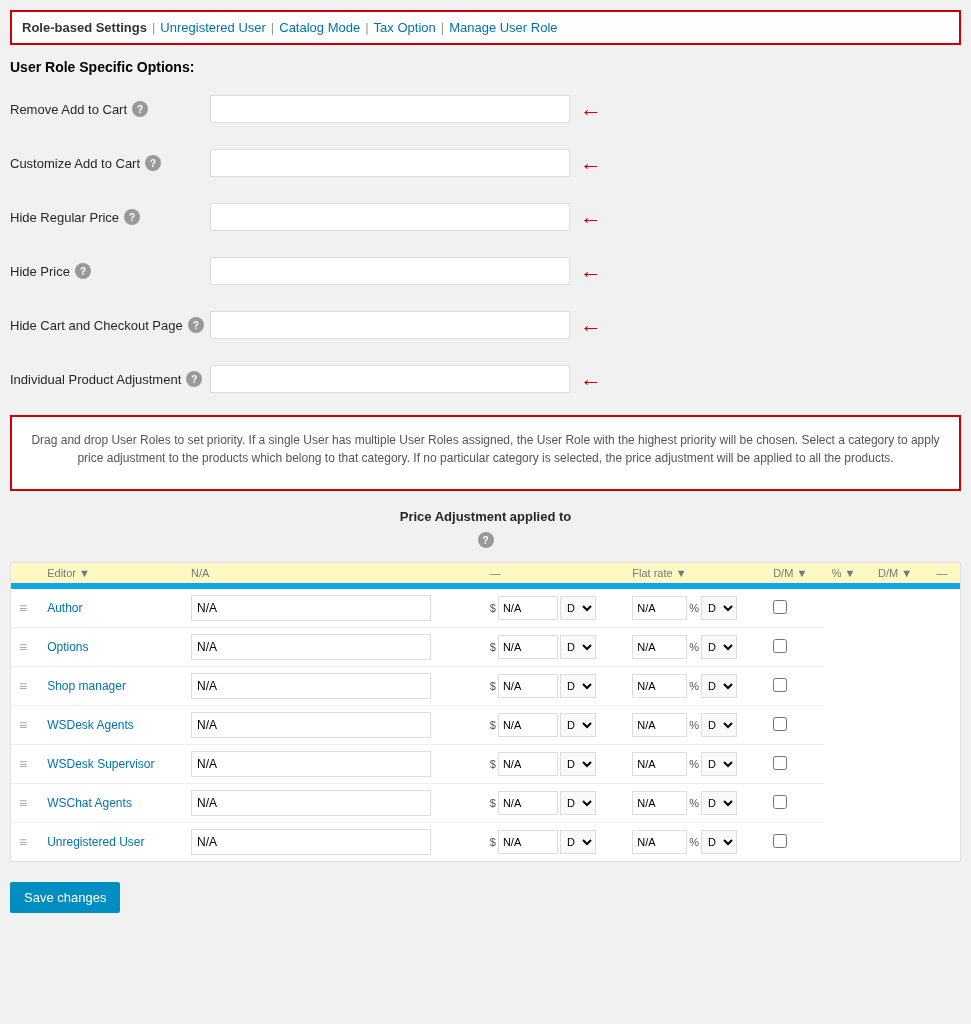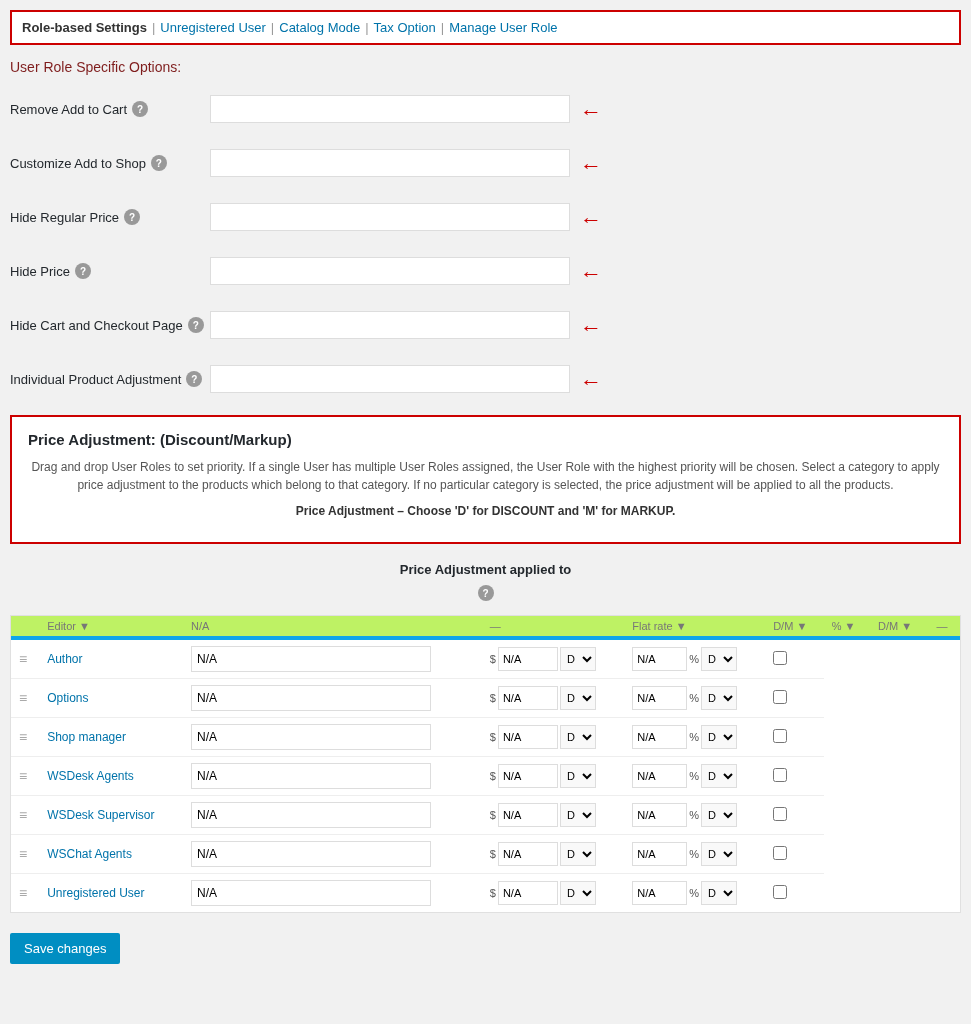--- a/index.html
+++ b/index.html
@@ -28,23 +28,23 @@
       color: #333;
       font-weight: bold;
       text-decoration: none;
     }
     .nav-separator {
       color: #999;
       margin: 0 5px;
     }
     .section-title {
       font-size: 14px;
-      font-weight: normal;
+      font-weight: bold;
       margin-bottom: 16px;
-      color: #7f1d1d;
+      color: #000000;
     }
     .option-row {
       display: flex;
       align-items: center;
       margin-bottom: 18px;
       padding: 4px 0;
     }
     .option-label {
       width: 200px;
       font-size: 13px;
@@ -233,22 +233,22 @@
     .save-btn {
       background: #008ec2;
       color: #fff;
       border: none;
       padding: 8px 14px;
       font-size: 13px;
       cursor: pointer;
       border-radius: 2px;
     }
     .header-row-partial {
-      background: #bef264;
-      border-bottom: 4px solid #0ea5e9;
+      background: #fef9c3;
+      border-bottom: 6px solid #0ea5e9;
     }
     .partial-row td {
       font-size: 11px;
       color: #777;
       padding: 4px 8px;
       border-bottom: 1px solid #ddd;
     }
   </style>
 </head>
 <body>
@@ -280,21 +280,21 @@
       <span class="help-icon">?</span>
     </div>
     <div class="option-input-area">
       <input type="text" value="" style="">
       <span class="arrow-red">←</span>
     </div>
   </div>
 
   <div class="option-row">
     <div class="option-label">
-      <span>Customize Add to Shop</span>
+      <span>Customize Add to Cart</span>
       <span class="help-icon">?</span>
     </div>
     <div class="option-input-area">
       <input type="text" value="" style="">
       <span class="arrow-red">←</span>
     </div>
   </div>
 
   <div class="option-row">
     <div class="option-label">
@@ -337,23 +337,21 @@
     <div class="option-input-area">
       <input type="text" value="" style="">
       <span class="arrow-red">←</span>
     </div>
   </div>
 
 </div>
 
 
 <div class="price-adjustment-box">
-  <h3>Price Adjustment: (Discount/Markup)</h3>
   <p>Drag and drop User Roles to set priority. If a single User has multiple User Roles assigned, the User Role with the highest priority will be chosen. Select a category to apply price adjustment to the products which belong to that category. If no particular category is selected, the price adjustment will be applied to all the products.</p>
-  <p class="bold-note">Price Adjustment – Choose 'D' for DISCOUNT and 'M' for MARKUP.</p>
 </div>
 
 
 <div class="applied-to-row">
   <label>Price Adjustment applied to</label>
   <span class="help-icon">?</span>
 </div>
 
 
 <div class="table-wrapper">

